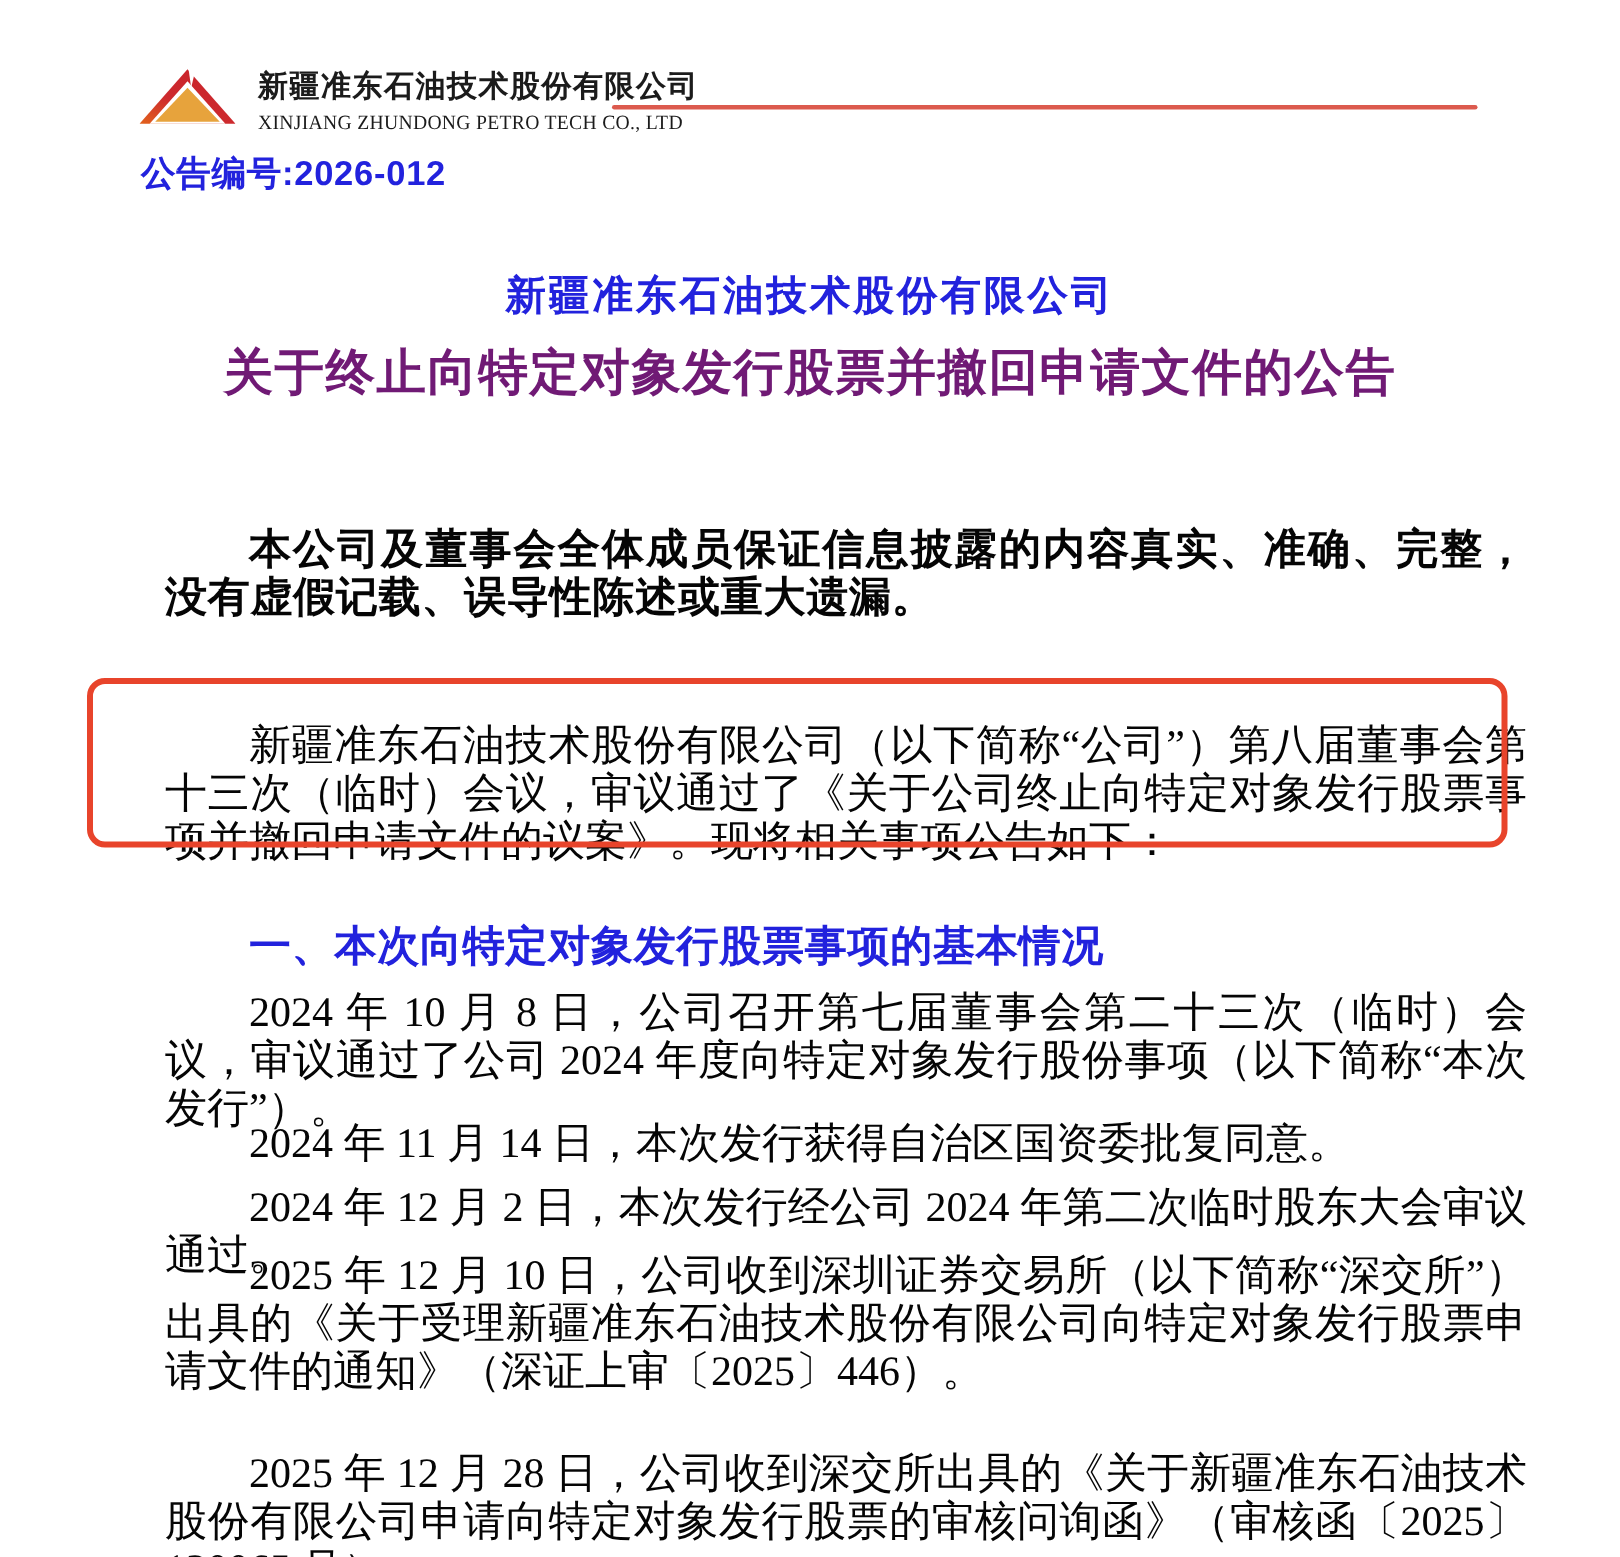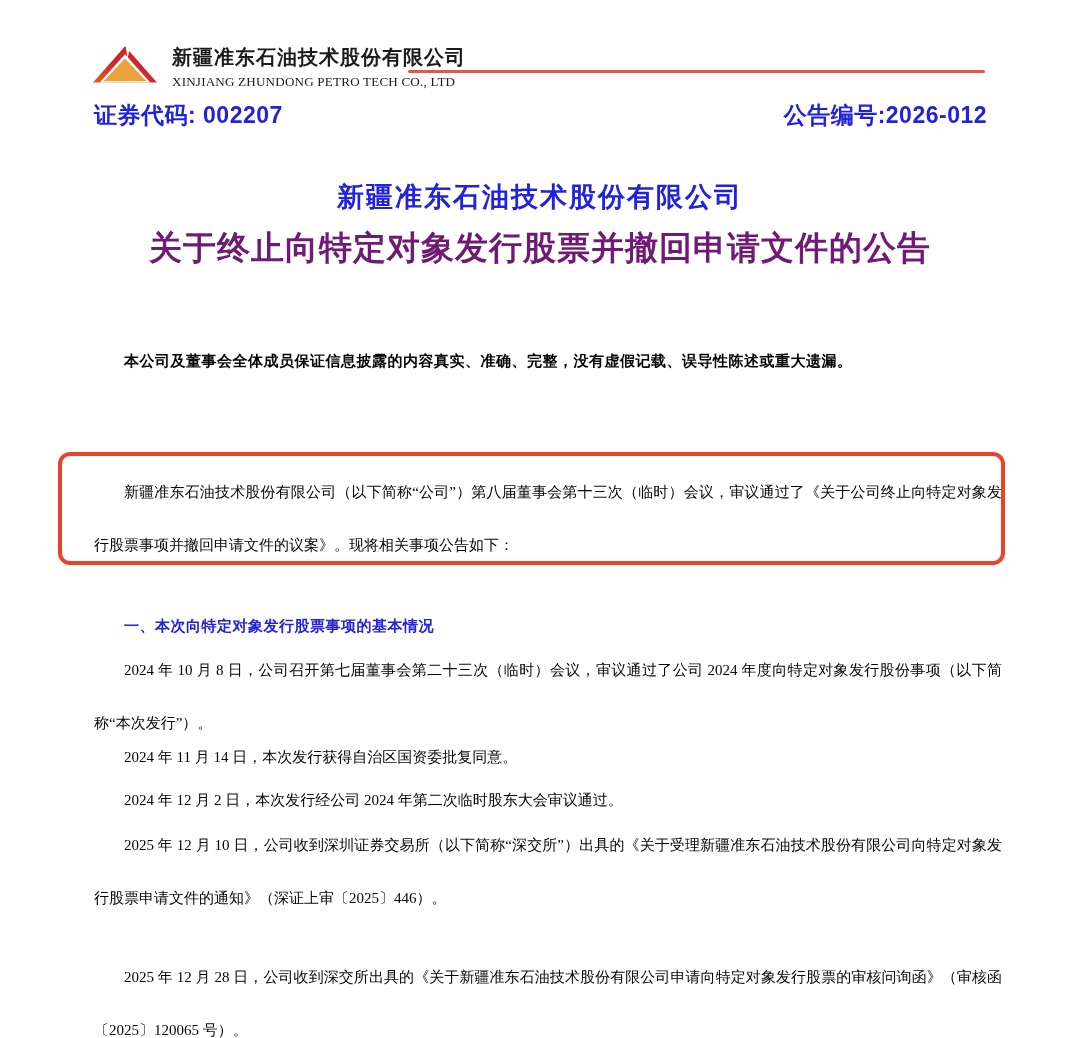--- a/index.html
+++ b/index.html
@@ -48,22 +48,22 @@
     font-size:27px;font-weight:700;letter-spacing:2px;white-space:nowrap;
   }
   .title2{
     left:0;top:226px;width:1080px;text-align:center;
     color:#701a75;font-size:33px;font-weight:800;letter-spacing:1px;white-space:nowrap;
   }
 
   
   .para{
     position:absolute;left:94px;width:908px;
-    font-size:15px;line-height:53px;
-    text-align:justify;text-indent:2em;margin:0;
+    font-size:28px;line-height:32px;
+    text-align:justify;text-indent:2em;margin:16px;
     font-family:"Liberation Serif", serif;
     color:#050505;
   }
   .p-disclaimer{top:334px;font-family:"Liberation Sans",sans-serif;font-weight:bold;letter-spacing:.5px;}
   .p-resolution{top:466px;}
   .p-heading{top:599px;color:#2222dd;font-weight:bold;font-family:Liberation Sans, sans-serif;letter-spacing:.5px;}
   .p-1{top:644px;}
   .p-2{top:731px;}
   .p-3{top:774px;}
   .p-4{top:819px;}
@@ -94,21 +94,20 @@
     <polygon points="52,15 11,61 93,61" fill="#ffffff"></polygon>
     <polygon points="53,1 61,1 56,22" fill="#ffffff"></polygon>
     <polygon points="52,22 17,59 87,59" fill="#e7a33c"></polygon>
   </svg>
 </div>
 <div class="abs company-cn">新疆准东石油技术股份有限公司</div>
 <div class="abs company-en">XINJIANG ZHUNDONG PETRO TECH CO., LTD</div>
 <div class="abs red-rule"></div>
 
 <div class="abs info-row">
-  <span>证券代码: 002207</span>
   <span>公告编号:2026-012</span>
 </div>
 
 <div class="abs title1">新疆准东石油技术股份有限公司</div>
 <div class="abs title2">关于终止向特定对象发行股票并撤回申请文件的公告</div>
 
 <p class="para p-disclaimer">本公司及董事会全体成员保证信息披露的内容真实、准确、完整，没有虚假记载、误导性陈述或重大遗漏。</p>
 
 <p class="para p-resolution">新疆准东石油技术股份有限公司（以下简称“公司”）第八届董事会第十三次（临时）会议，审议通过了《关于公司终止向特定对象发行股票事项并撤回申请文件的议案》。现将相关事项公告如下：</p>
 <div class="abs red-annotation"></div>

